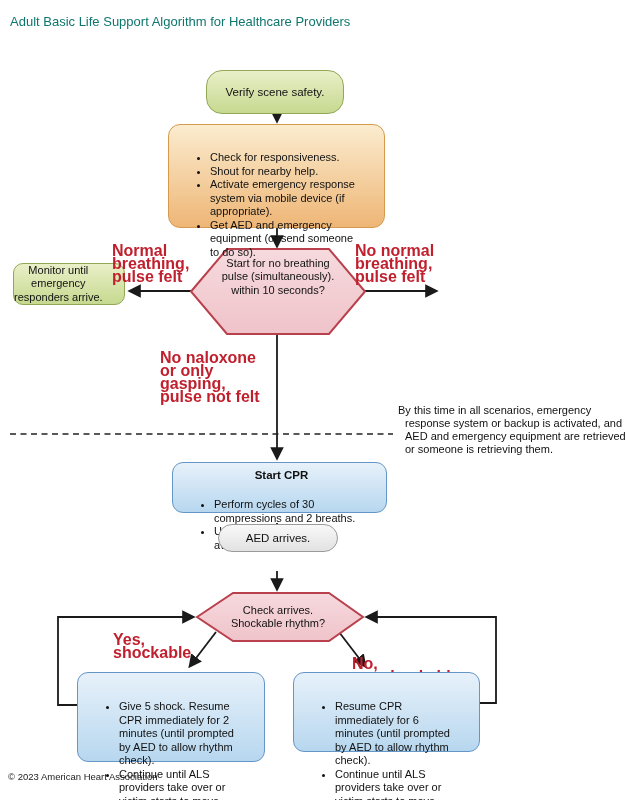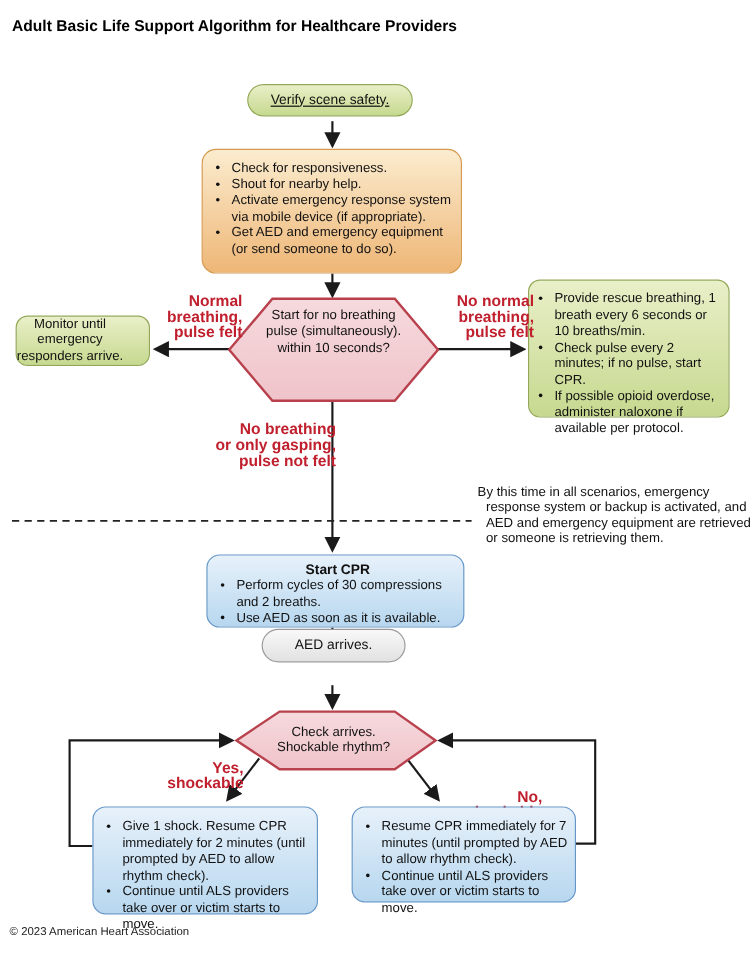--- a/index.html
+++ b/index.html
@@ -1,49 +1,49 @@
 <!DOCTYPE html>
 <html><head>
 <meta charset="utf-8">
 <style>
   html,body { margin:0; padding:0; background:#ffffff; }
   .canvas {
     position:relative; width:627px; height:800px; background:#ffffff;
     font-family:"Liberation Sans", sans-serif; color:#111; overflow:hidden;
   }
   .layer { position:absolute; left:0; top:0; }
-  .title { position:absolute; left:10px; top:14px; font-size:13px; font-weight:bold; color:#000000; }
+  .title { position:absolute; left:10px; top:14px; font-size:13px; font-weight:normal; color:#0f766e; }
   .copyright { position:absolute; left:8px; top:771px; font-size:9.5px; color:#222; }
 
   .node { position:absolute; box-sizing:border-box; }
   .green  { background:linear-gradient(#e9efc8, #c6d98f); border:1.5px solid #92a855; }
   .orange { background:linear-gradient(#fbeccf, #eeb676); border:1.5px solid #d6994e; }
   .blue   { background:linear-gradient(#e7f1fa, #b7d7ef); border:1.5px solid #6496c8; }
   .gray   { background:linear-gradient(#f8f8f8, #e2e2e2); border:1.5px solid #9a9a9a; }
   .pill   { display:flex; align-items:center; justify-content:center; text-align:center; font-size:11.5px; }
 
-  .bullets { margin:0; padding:0 2px 0 18px; font-size:11px; line-height:13.5px; }
+  .bullets { margin:17px; padding:0 2px 0 18px; font-size:11px; line-height:13.5px; }
   .bullets li { margin:0; padding:0; }
 
   .hex-text { position:absolute; text-align:center; font-size:11px; line-height:13.4px; color:#111; }
-  .branch-label { position:absolute; text-align:right; color:#c0202e; font-weight:bold; font-size:13px; line-height:13px; }
+  .branch-label { position:absolute; text-align:left; color:#c0202e; font-weight:bold; font-size:16px; line-height:13px; }
 
-  #pill-verify { left:206px; top:70px; width:138px; height:27px; border-radius:16px;text-decoration:underline; }
+  #pill-verify { left:206px; top:70px; width:138px; height:44px; border-radius:16px; }
   #box-assess  { left:168px; top:124px; width:217px; height:104px; border-radius:12px; padding:9px 2px 0 6px; }
   #box-monitor { left:13px; top:263px; width:112px; height:42px; border-radius:10px;
                  display:flex; align-items:center; justify-content:flex-start;
                  font-size:11px; line-height:13.4px; text-align:center; }
   #box-rescue  { left:440px; top:233px; width:168px; height:115px; border-radius:10px; padding:9px 1px 0 3px; }
   #hex1-text   { left:200px; top:257px; width:156px; }
   #label-normal      { left:112px; top:244px; width:90px; }
   #label-nonormal    { left:355px; top:244px; width:90px; }
   #label-nobreathing { left:160px; top:351px; width:120px; }
   #note { position:absolute; left:398px; top:404px; width:230px; font-size:11px; line-height:13px;
           padding-left:7px; text-indent:-7px; color:#111; }
-  #box-startcpr { left:172px; top:462px; width:215px; height:61px; border-radius:11px; padding:6px 2px 0 6px; }
+  #box-startcpr { left:172px; top:462px; width:215px; height:51px; border-radius:11px; padding:6px 2px 0 6px; }
   #startcpr-title { text-align:center; font-weight:bold; font-size:11.5px; margin:0 0 1px 0; }
   #pill-aed  { left:218px; top:524px; width:120px; height:28px; border-radius:14px; }
   #hex2-text { left:207px; top:604px; width:142px; }
   #label-yes { left:113px; top:633px; width:90px; }
   #label-no  { left:352px; top:633px; width:100px;margin-top:24px; }
   #box-shock  { left:77px;  top:672px; width:188px; height:90px; border-radius:11px; padding:10px 1px 0 6px; }
   #box-resume { left:293px; top:672px; width:187px; height:80px; border-radius:11px; padding:10px 1px 0 6px; }
 </style>
 </head>
 <body>
@@ -100,42 +100,35 @@
   </div>
 
   <div class="node green" id="box-monitor">
     <div>
       <div>Monitor until</div>
       <div>emergency</div>
       <div>responders arrive.</div>
     </div>
   </div>
 
-  <div class="node green" id="box-rescue">
-    <ul class="bullets">
-      <li>Provide rescue breathing, 1 breath every 6 seconds or 10 breaths/min.</li>
-      <li>Check pulse every 2 minutes; if no pulse, start CPR.</li>
-      <li>If possible opioid overdose, administer naloxone if available per protocol.</li>
-    </ul>
-  </div>
 
   <div class="branch-label" id="label-normal">
     <div>Normal</div>
     <div>breathing,</div>
     <div>pulse felt</div>
   </div>
 
   <div class="branch-label" id="label-nonormal">
     <div>No normal</div>
     <div>breathing,</div>
     <div>pulse felt</div>
   </div>
 
   <div class="branch-label" id="label-nobreathing">
-    <div>No breathing</div>
+    <div>No naloxone</div>
     <div>or only gasping,</div>
     <div>pulse not felt</div>
   </div>
 
   <div id="note">By this time in all scenarios, emergency response system or backup is activated, and AED and emergency equipment are retrieved or someone is retrieving them.</div>
 
   <div class="node blue" id="box-startcpr">
     <div id="startcpr-title">Start CPR</div>
     <ul class="bullets">
       <li>Perform cycles of 30 compressions and 2 breaths.</li>
@@ -157,27 +150,27 @@
     <div>shockable</div>
   </div>
 
   <div class="branch-label" id="label-no">
     <div>No,</div>
     <div>nonshockable</div>
   </div>
 
   <div class="node blue" id="box-shock">
     <ul class="bullets">
-      <li>Give 1 shock. Resume CPR immediately for 2 minutes (until prompted by AED to allow rhythm check).</li>
+      <li>Give 5 shock. Resume CPR immediately for 2 minutes (until prompted by AED to allow rhythm check).</li>
       <li>Continue until ALS providers take over or victim starts to move.</li>
     </ul>
   </div>
 
   <div class="node blue" id="box-resume">
     <ul class="bullets">
-      <li>Resume CPR immediately for 7 minutes (until prompted by AED to allow rhythm check).</li>
+      <li>Resume CPR immediately for 6 minutes (until prompted by AED to allow rhythm check).</li>
       <li>Continue until ALS providers take over or victim starts to move.</li>
     </ul>
   </div>
 
   <div class="copyright">© 2023 American Heart Association</div>
 
 </div>
 
 </body></html>

